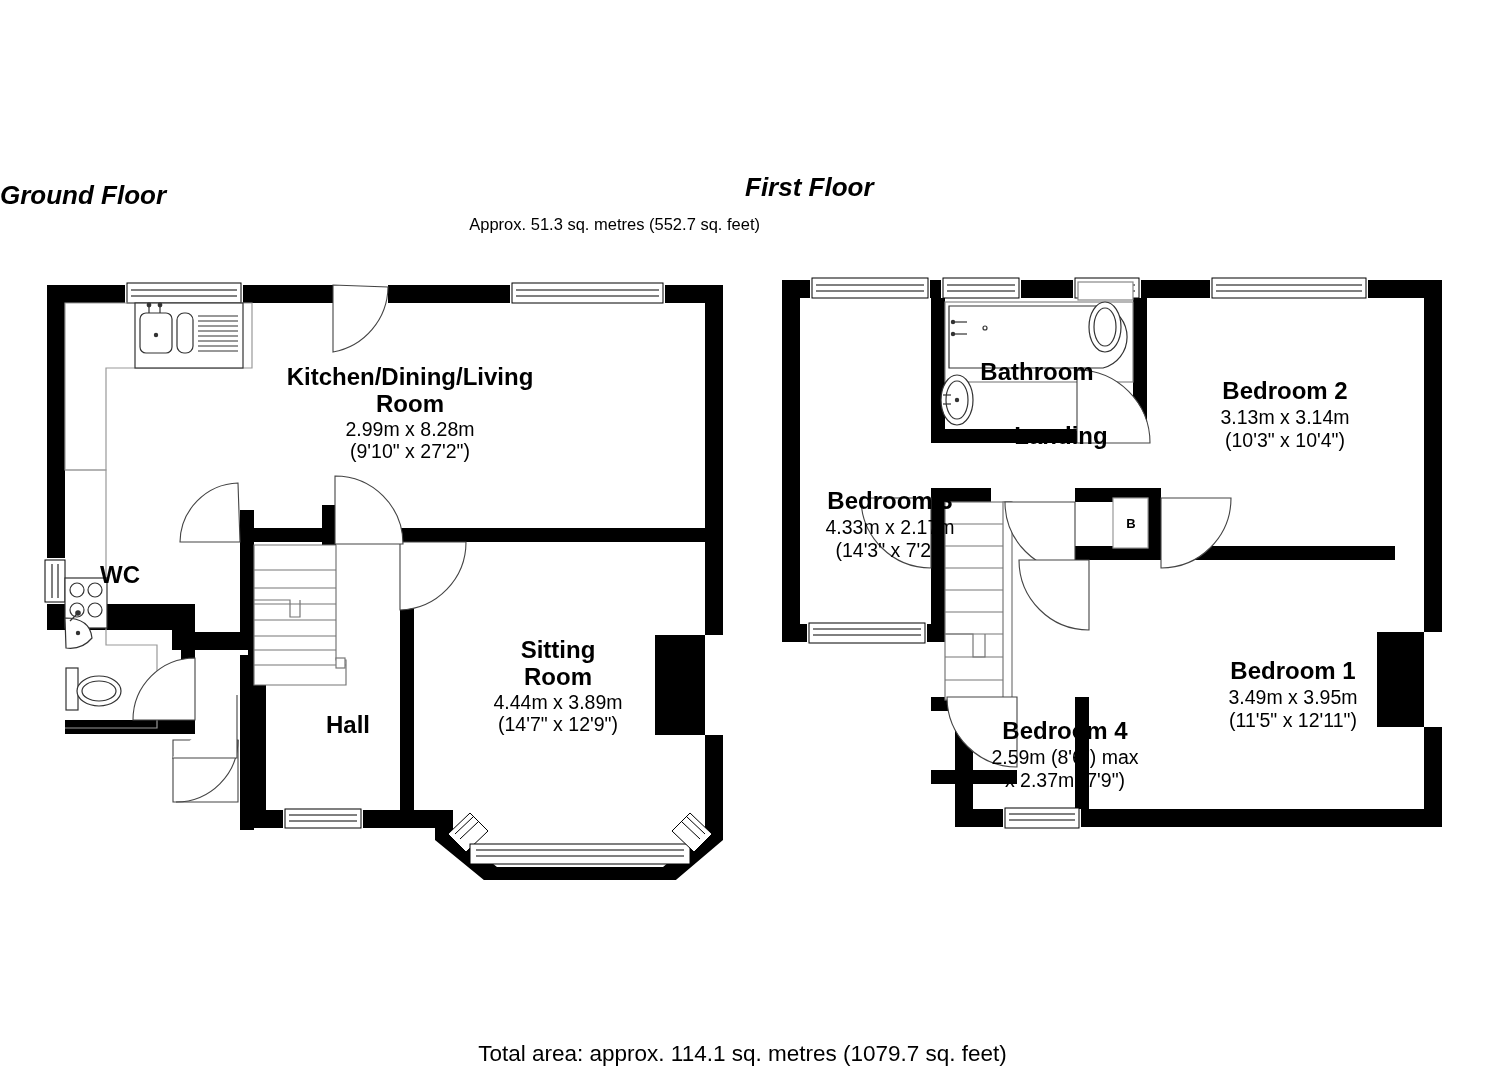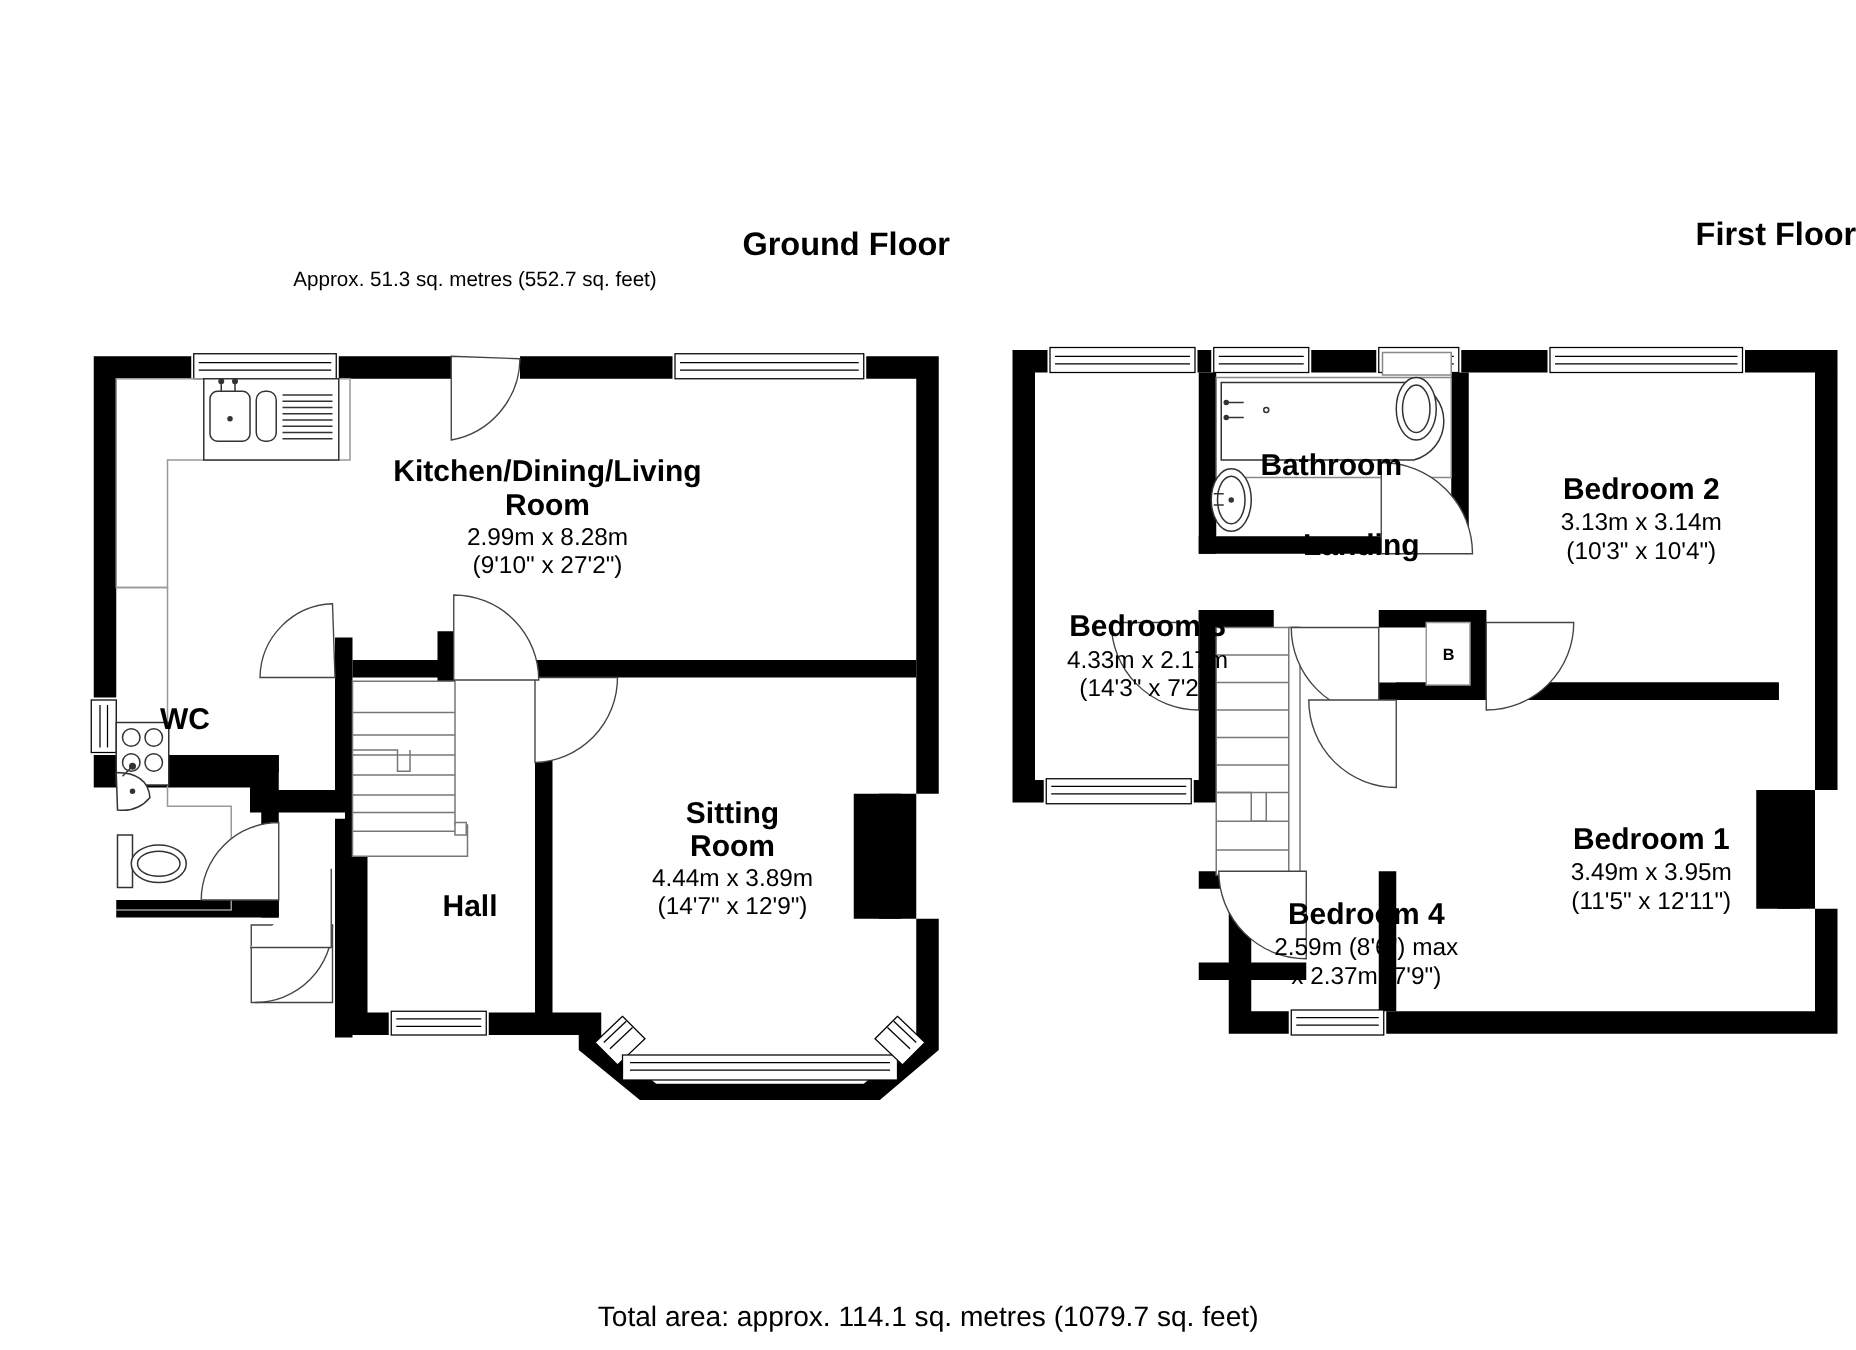--- a/index.html
+++ b/index.html
@@ -20,39 +20,39 @@
     width: 1485px;
     height: 1080px;
   }
   .floor-block {
     position: absolute;
   }
   #ground-floor-block { left: 0px; top: 180px; width: 760px; height: 740px; }
   #first-floor-block  { left: 745px; top: 172px; width: 740px; height: 740px; }
 
   .floor-heading {
-    text-align: right;
+    text-align: left;
     font-weight: bold;
     font-size: 26px;
     letter-spacing: 0px;
     line-height: 30px;
+    font-style: italic;
   }
   .floor-subheading {
-    text-align: center;
+    text-align: right;
     font-size: 16.5px;
     line-height: 20px;
     margin-top: 4px;
   }
   .plan-svg-wrap {
     position: absolute;
     left: 0;
     top: 0;
     width: 100%;
     height: 100%;
-    padding-left: 28px;
   }
   svg { display: block; }
 
   .total-area {
     position: absolute;
     left: 0;
     top: 1040px;
     width: 1485px;
     text-align: center;
     font-size: 22.5px;

